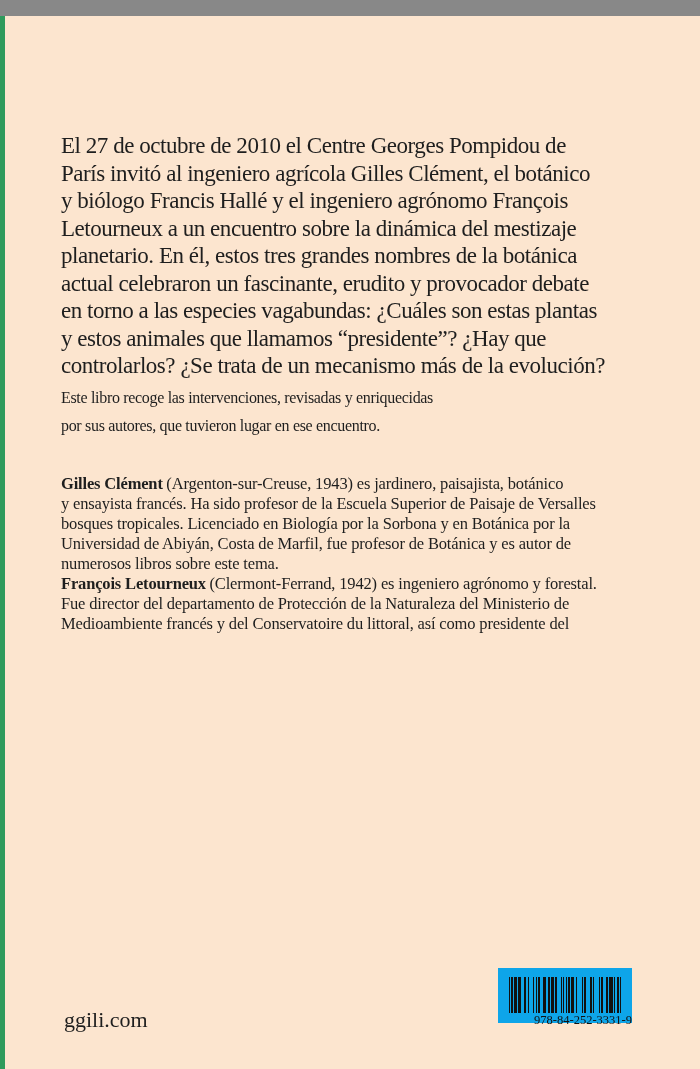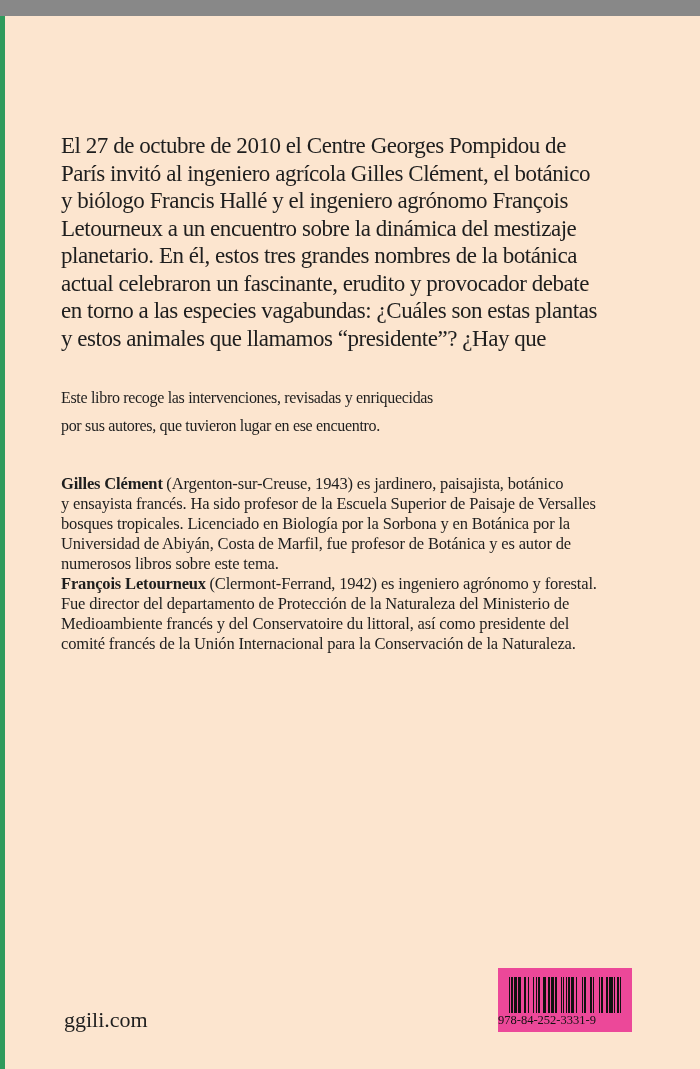--- a/index.html
+++ b/index.html
@@ -10,22 +10,22 @@
     color:#1e1e1e;
   }
   .spine-stripe{position:absolute;left:0;top:0;width:5px;height:1069px;}
   .textblock{position:absolute;left:61px;white-space:nowrap;}
   .synopsis-1{top:116px;font-size:23px;line-height:27.5px;letter-spacing:-0.02em;}
   .synopsis-2{top:368px;font-size:16px;line-height:27.5px;letter-spacing:-0.02em;}
   .bios{top:458px;font-size:16.5px;line-height:20px;letter-spacing:-0.01em;}
   .bios .bio-name{font-weight:bold;margin-right:0.22em;text-align:right;}
   .site{position:absolute;left:64px;top:991px;font-size:22px;line-height:26px;}
   .barcode-box{
-    position:absolute;left:498px;top:952px;width:134px;height:64px;
-    background:#ec4899;text-align:left;
+    position:absolute;left:498px;top:952px;width:134px;height:55px;
+    background:#0ea5e9;text-align:right;
   }
   .barcode-box svg{display:block;width:112px;height:36px;margin:9px auto 0 auto;}
   .isbn{font-size:12.5px;line-height:15px;margin-top:0;color:#111;}
   .line{display:block;}
 </style>
 </head>
 <body>
 
 <div class="page" style="background: rgb(252, 229, 207); color: rgb(30, 30, 30); margin-top: 16px;">
 
@@ -33,20 +33,21 @@
 
   <div class="textblock synopsis-1">
     <span class="line">El 27 de octubre de 2010 el Centre Georges Pompidou de</span>
     <span class="line">París invitó al ingeniero agrícola Gilles Clément, el botánico</span>
     <span class="line">y biólogo Francis Hallé y el ingeniero agrónomo François</span>
     <span class="line">Letourneux a un encuentro sobre la dinámica del mestizaje</span>
     <span class="line">planetario. En él, estos tres grandes nombres de la botánica</span>
     <span class="line">actual celebraron un fascinante, erudito y provocador debate</span>
     <span class="line">en torno a las especies vagabundas: ¿Cuáles son estas plantas</span>
     <span class="line">y estos animales que llamamos “presidente”? ¿Hay que</span>
+    <span class="line">controlarlos? ¿Se trata de un mecanismo más de la evolución?</span>
   </div>
 
   <div class="textblock synopsis-2">
     <span class="line">Este libro recoge las intervenciones, revisadas y enriquecidas</span>
     <span class="line">por sus autores, que tuvieron lugar en ese encuentro.</span>
   </div>
 
   <div class="textblock bios">
     <div>
       <span class="line"><b class="bio-name">Gilles Clément</b><span>(Argenton-sur-Creuse, 1943) es jardinero, paisajista, botánico</span></span>
@@ -54,21 +55,20 @@
     </div>
     <div>
       <span class="line">bosques tropicales. Licenciado en Biología por la Sorbona y en Botánica por la</span>
       <span class="line">Universidad de Abiyán, Costa de Marfil, fue profesor de Botánica y es autor de</span>
       <span class="line">numerosos libros sobre este tema.</span>
     </div>
     <div>
       <span class="line"><b class="bio-name">François Letourneux</b><span>(Clermont-Ferrand, 1942) es ingeniero agrónomo y forestal.</span></span>
       <span class="line">Fue director del departamento de Protección de la Naturaleza del Ministerio de</span>
       <span class="line">Medioambiente francés y del Conservatoire du littoral, así como presidente del</span>
-      <span class="line">comité francés de la Unión Internacional para la Conservación de la Naturaleza.</span>
     </div>
   </div>
 
   <div class="site">ggili.com</div>
 
   <div class="barcode-box">
     <svg viewBox="0 0 95 36" preserveAspectRatio="none" shape-rendering="crispEdges">
         <rect x="0" y="0" width="1" height="36" fill="#111"></rect>
         <rect x="2" y="0" width="1" height="36" fill="#111"></rect>
         <rect x="4" y="0" width="3" height="36" fill="#111"></rect>

